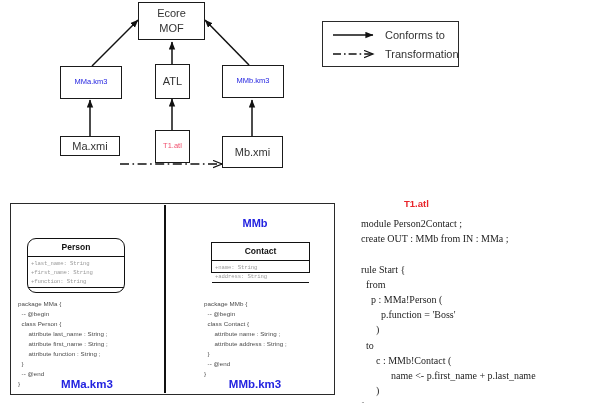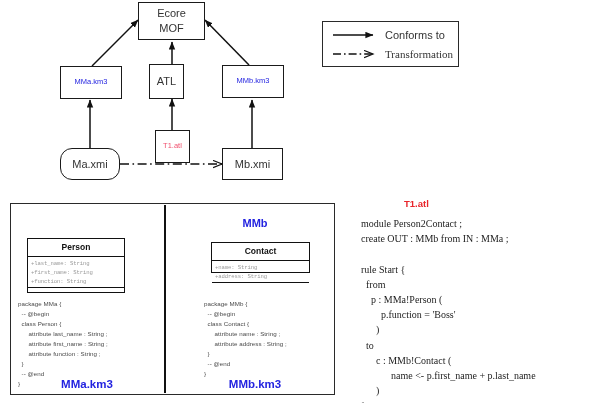--- a/index.html
+++ b/index.html
@@ -150,59 +150,59 @@
   </svg>
 
   <div class="nodebox" style="left:138px;top:2px;width:67px;height:38px;">
     <span>Ecore<br>MOF</span>
   </div>
 
   <div class="nodebox blue" style="left:60px;top:66px;width:62px;height:33px;">
     <span>MMa.km3</span>
   </div>
 
-  <div class="nodebox" style="left:149px;top:64px;width:35px;height:35px;">
+  <div class="nodebox" style="left:155px;top:64px;width:35px;height:35px;">
     <span>ATL</span>
   </div>
 
   <div class="nodebox blue" style="left:222px;top:65px;width:62px;height:33px;">
     <span>MMb.km3</span>
   </div>
 
   <div class="nodebox red" style="left:155px;top:130px;width:35px;height:33px;">
     <span>T1.atl</span>
   </div>
 
-  <div class="nodebox" style="left:60px;top:148px;width:60px;height:32px;border-radius:12px;">
+  <div class="nodebox" style="left:60px;top:136px;width:60px;height:20px;">
     <span>Ma.xmi</span>
   </div>
 
-  <div class="nodebox" style="left:222px;top:148px;width:61px;height:32px;">
+  <div class="nodebox" style="left:222px;top:136px;width:61px;height:32px;">
     <span>Mb.xmi</span>
   </div>
 
   <div class="legend" style="left:322px;top:21px;width:137px;height:46px;">
     <svg width="137" height="46" style="position:absolute;left:0;top:0;">
       <line x1="10" y1="13" x2="50" y2="13" stroke="#111" stroke-width="1.5" marker-end="url(#ah)"></line>
       <line x1="10" y1="32" x2="50" y2="32" stroke="#111" stroke-width="1.4" stroke-dasharray="8,3,1.6,3" marker-end="url(#ah-open)"></line>
     </svg>
     <div class="legend-row" style="left:0;top:7px;width:137px;height:12px;">
       <span class="legend-label" style="margin-left:62px;">Conforms to</span>
     </div>
     <div class="legend-row" style="left:0;top:26px;width:137px;height:12px;">
-      <span class="legend-label" style="margin-left:62px;font-family:Liberation Serif, serif;">Transformation</span>
+      <span class="legend-label" style="margin-left:62px;">Transformation</span>
     </div>
   </div>
 
   <div class="panel" style="left:10px;top:203px;width:325px;height:192px;"></div>
   <div class="panel-divider" style="left:164px;top:205px;height:188px;"></div>
 
   <div class="mm-title" style="left:22px;top:209px;width:130px;margin-top:44px;">MMa</div>
 
-  <div class="umlbox" style="left:27px;top:238px;width:98px;height:55px;">
+  <div class="umlbox" style="left:27px;top:238px;width:98px;height:55px;border-radius:9px;">
     <div class="uml-name">Person</div>
     <div class="uml-attrs">
       <div class="uml-attr">+last_name: String</div>
       <div class="uml-attr">+first_name: String</div>
       <div class="uml-attr">+function: String</div>
     </div>
     <div class="uml-ops"></div>
   </div>
 
   <div class="km3" style="left:18px;top:299px;">package MMa {

